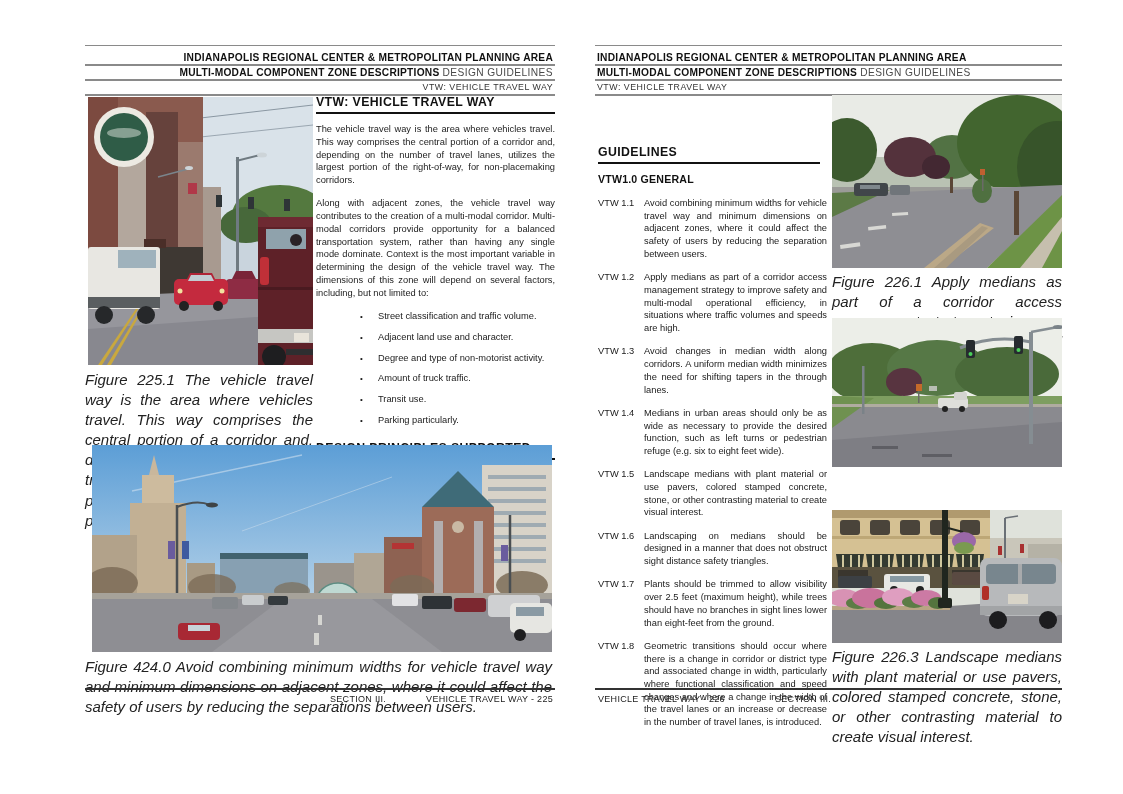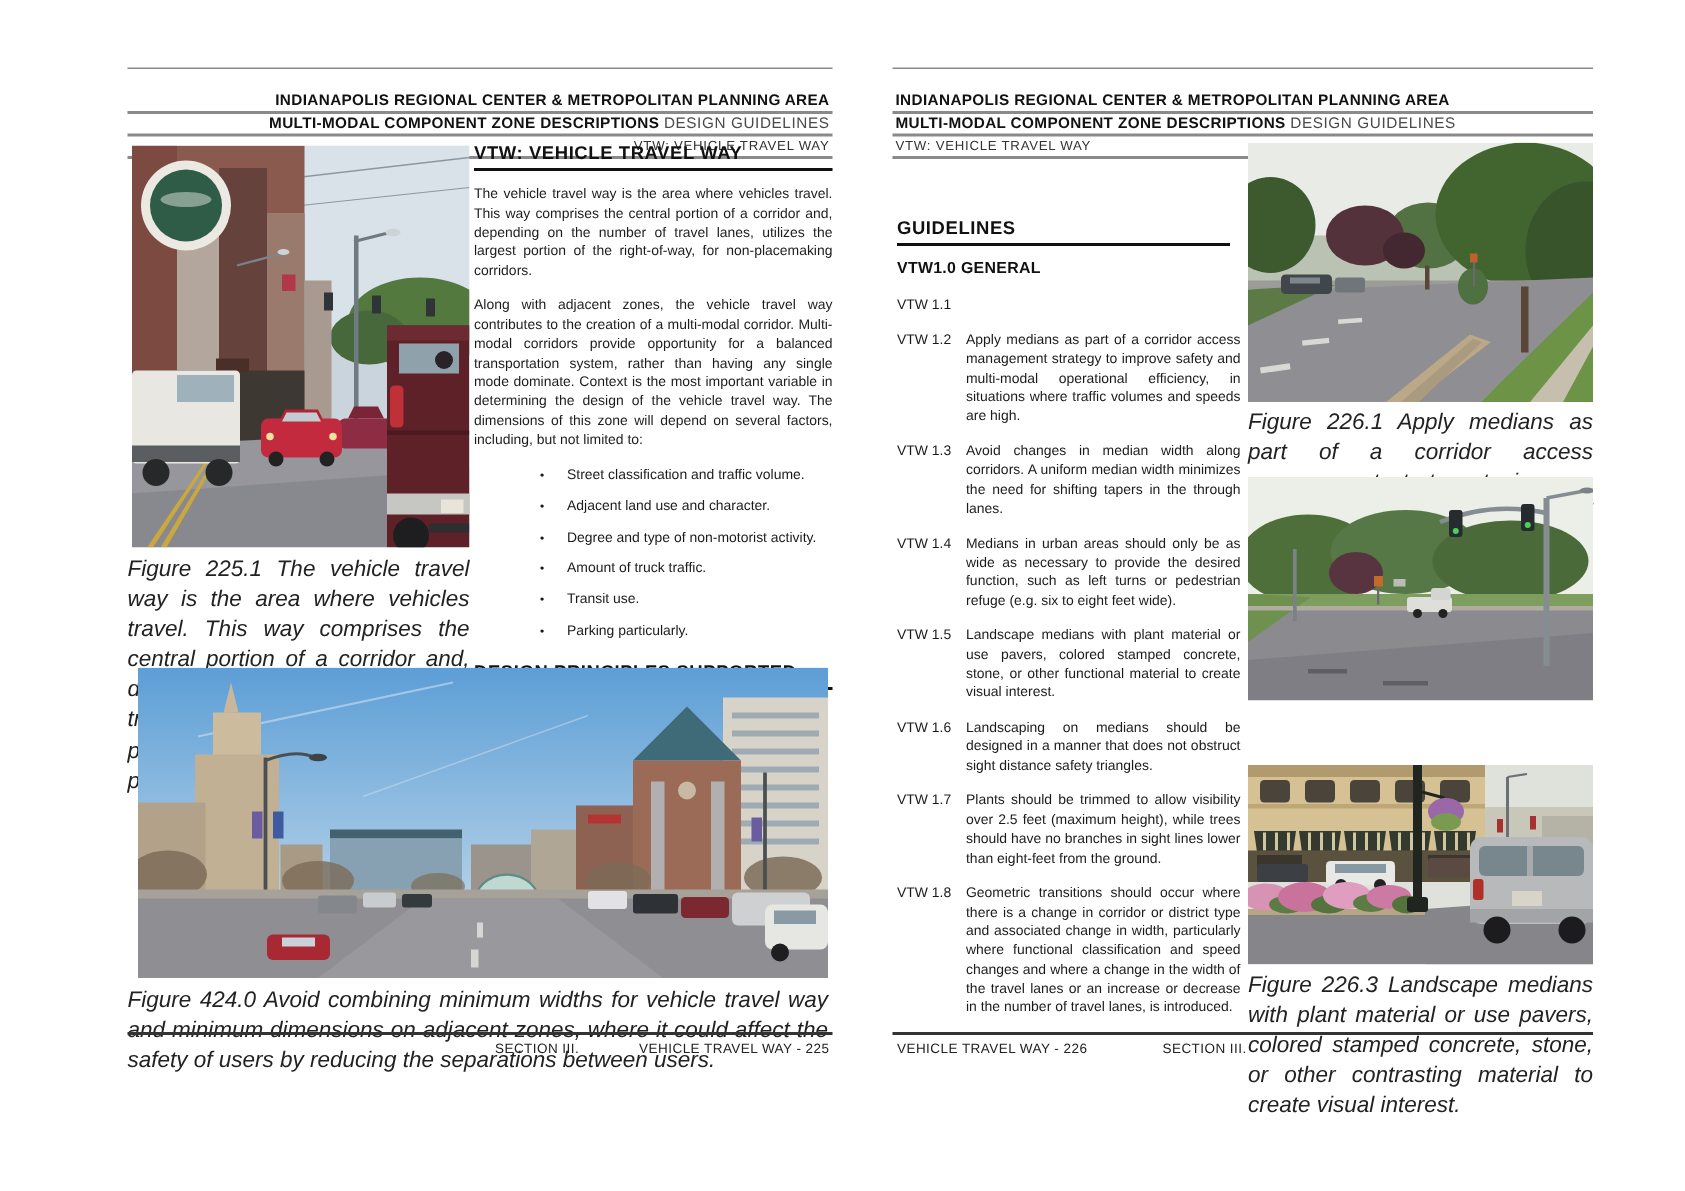--- a/index.html
+++ b/index.html
@@ -3,21 +3,21 @@
 <meta charset="utf-8">
 <style>
   html,body{margin:0;padding:0;background:#fff;}
   #canvas{position:relative;width:1123px;height:794px;background:#ffffff;overflow:hidden;
           font-family:"Liberation Sans",sans-serif;color:#1a1a1a;}
   .page{position:absolute;top:40px;height:680px;}
   #pageL{left:85px;width:470px;}
   #pageR{left:595px;width:467px;}
 
   
-  .hdr{position:absolute;top:5px;left:0;right:0;border-top:1.5px solid #8a8a8a;padding-top:15px;}
+  .hdr{position:absolute;top:5px;left:0;right:0;border-top:1.5px solid #8a8a8a;padding-top:5px;}
   .hdr-r{text-align:right;}
   .hdr-l{text-align:left;}
   .hrow1,.hrow2{font-weight:900;font-size:10.2px;line-height:11.5px;letter-spacing:.25px;
                 border-bottom:2px solid #8a8a8a;padding:.5px 2px 1px;white-space:nowrap;color:#111;}
   .hrow2 .light{font-weight:400;color:#4a4a4a;letter-spacing:.4px;}
   .hrow3{font-weight:400;font-size:8.8px;line-height:10.5px;letter-spacing:.5px;color:#333;
          border-bottom:2px solid #8a8a8a;padding:1px 2px 1px;}
 
   .h1{font-weight:900;font-size:12.3px;letter-spacing:.4px;color:#111;
       border-bottom:2.5px solid #111;padding-bottom:3px;margin:0 0 9px 0;}
@@ -265,36 +265,37 @@
       <div class="hrow3">VTW: VEHICLE TRAVEL WAY</div>
     </div>
 
     <div style="position:absolute;left:3px;top:57px;width:229px;margin-top:48px;">
       <div class="h1" style="width:222px;">GUIDELINES</div>
       <div class="h2">VTW1.0 GENERAL</div>
 
       <div>
         <div class="gitem">
             <span class="gid">VTW 1.1</span>
+            <span class="gtext">Avoid combining minimum widths for vehicle travel way and minimum dimensions on adjacent zones, where it could affect the safety of users by reducing the separation between users.</span>
           </div>
         <div class="gitem">
             <span class="gid">VTW 1.2</span>
             <span class="gtext">Apply medians as part of a corridor access management strategy to improve safety and multi-modal operational efficiency, in situations where traffic volumes and speeds are high.</span>
           </div>
         <div class="gitem">
             <span class="gid">VTW 1.3</span>
             <span class="gtext">Avoid changes in median width along corridors. A uniform median width minimizes the need for shifting tapers in the through lanes.</span>
           </div>
         <div class="gitem">
             <span class="gid">VTW 1.4</span>
             <span class="gtext">Medians in urban areas should only be as wide as necessary to provide the desired function, such as left turns or pedestrian refuge (e.g. six to eight feet wide).</span>
           </div>
         <div class="gitem">
             <span class="gid">VTW 1.5</span>
-            <span class="gtext">Landscape medians with plant material or use pavers, colored stamped concrete, stone, or other functional material to create visual interest.</span>
+            <span class="gtext">Landscape medians with plant material or use pavers, colored stamped concrete, stone, or other contrasting material to create visual interest.</span>
           </div>
         <div class="gitem">
             <span class="gid">VTW 1.6</span>
             <span class="gtext">Landscaping on medians should be designed in a manner that does not obstruct sight distance safety triangles.</span>
           </div>
         <div class="gitem">
             <span class="gid">VTW 1.7</span>
             <span class="gtext">Plants should be trimmed to allow visibility over 2.5 feet (maximum height), while trees should have no branches in sight lines lower than eight-feet from the ground.</span>
           </div>
         <div class="gitem">

